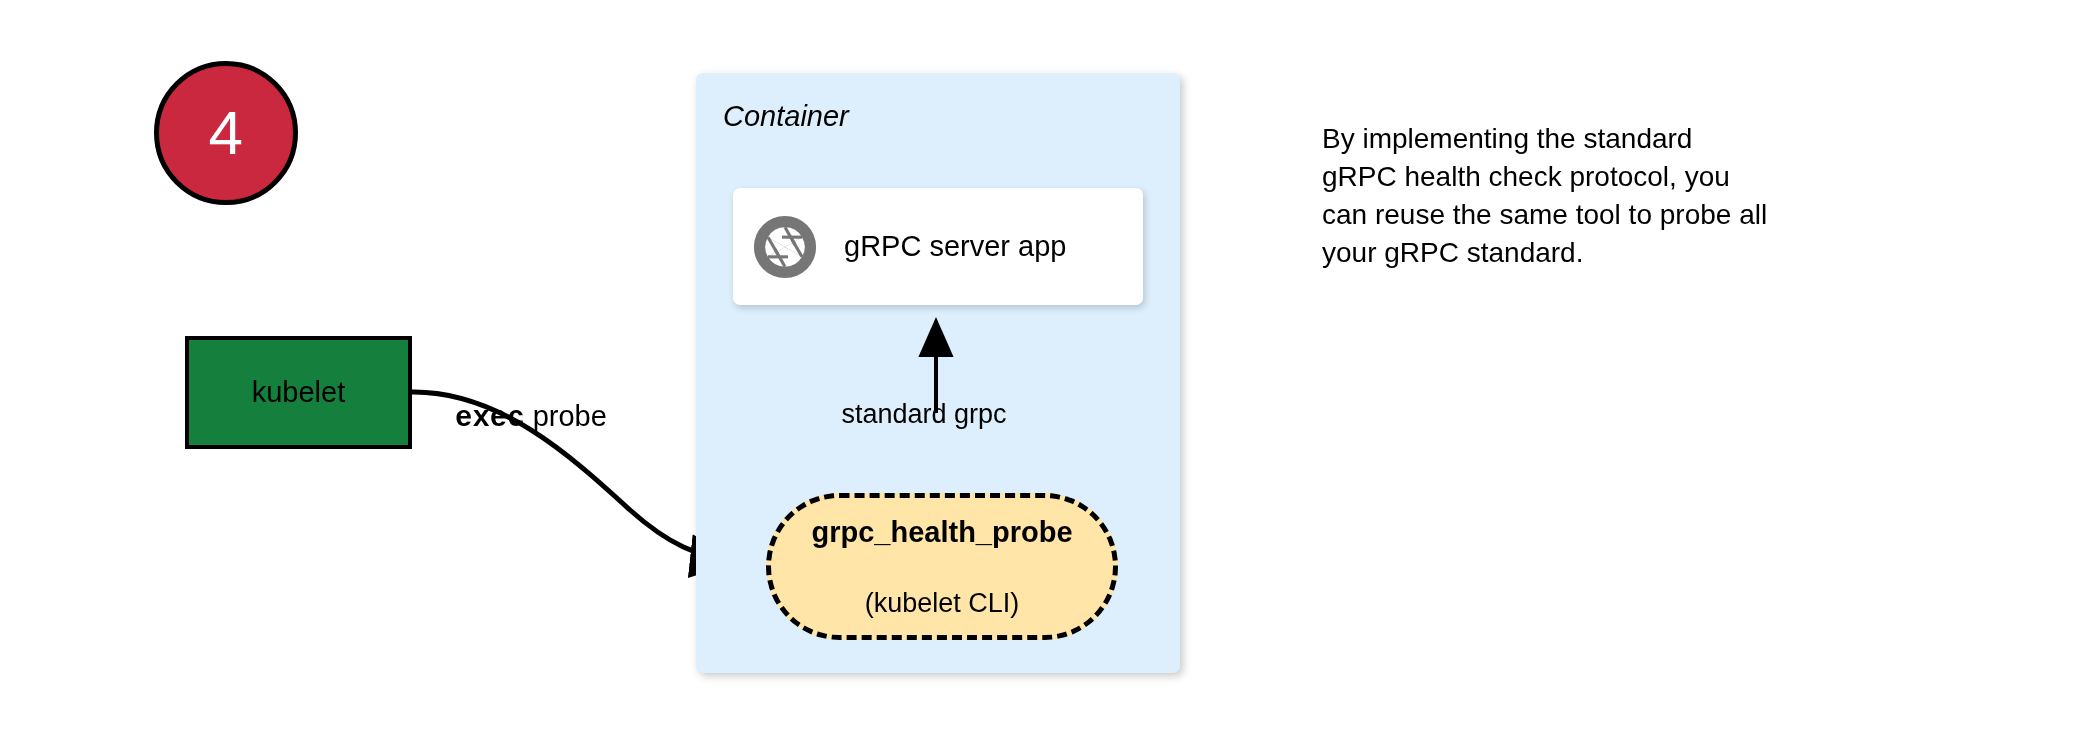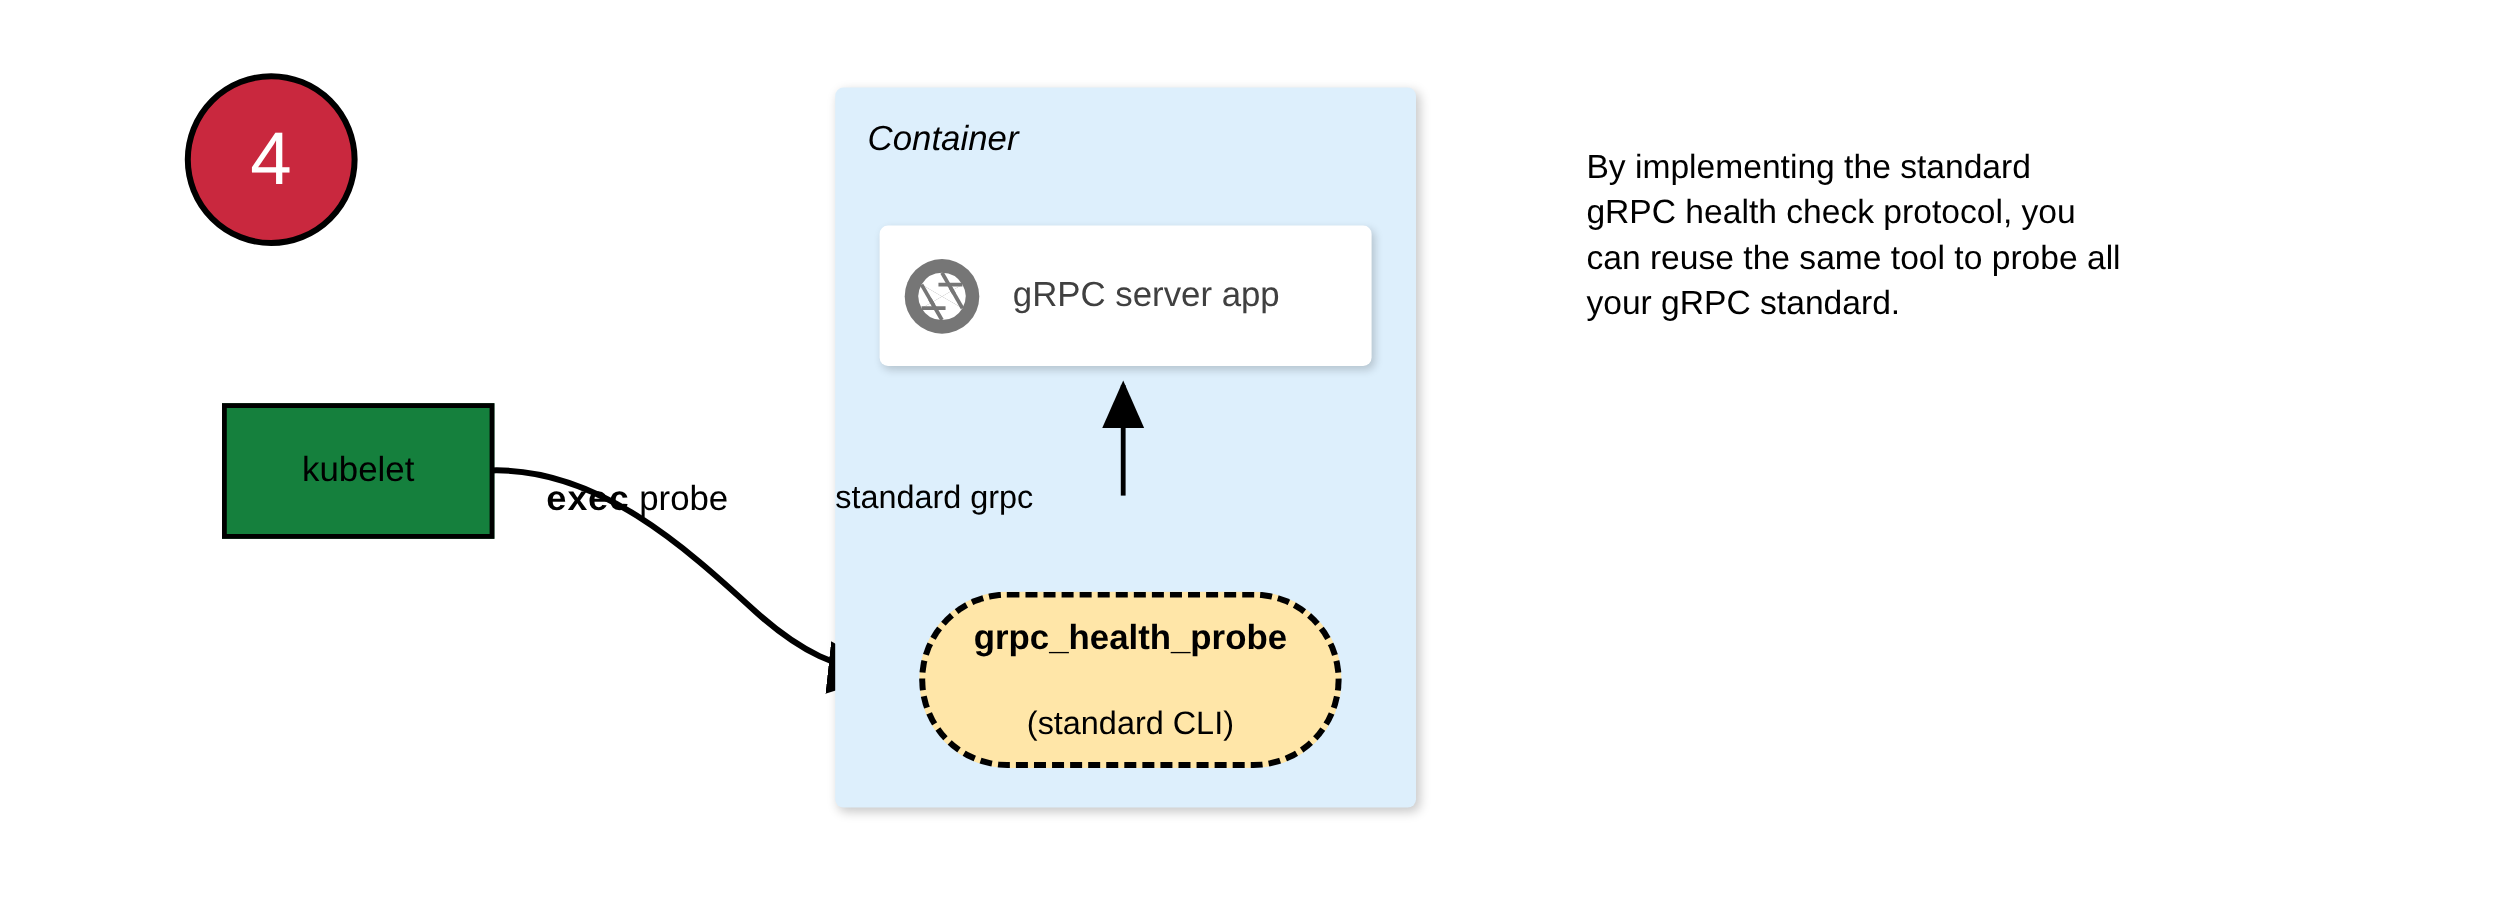--- a/index.html
+++ b/index.html
@@ -98,38 +98,39 @@
     box-sizing: border-box;
   }
   #server-card .aperture-icon {
     width: 74px;
     height: 74px;
     flex: 0 0 auto;
     display: block;
   }
   #server-card .card-label {
     font-size: 29px;
-    color: #404040;
+    color: #000000;
     margin-left: 22px;
   }
 
   
   #protocol-arrow {
     position: absolute;
     left: 220px;
     top: 228px;
     width: 40px;
     height: 280px;
     overflow: visible;
   }
   #protocol-label {
     position: absolute;
     left: 0px;
     top: 323px;
     width: 456px;
+    text-align: center;
     font-size: 27px;
     line-height: 36px;
     color: #000000;
   }
 
   
   #probe-node {
     position: absolute;
     left: 70px;
     top: 420px;
@@ -254,21 +255,21 @@
       <path d="M 20,278 L 20,205" fill="none" stroke="#000000" stroke-width="4"></path>
       <path d="M 20,112 L 20,20" fill="none" stroke="#000000" stroke-width="4" marker-end="url(#arrowHeadProto)"></path>
     </svg>
 
     <div id="protocol-label">
       <div>standard grpc</div>
     </div>
 
     <div id="probe-node">
       <div class="title">grpc_health_probe</div>
-      <div class="subtitle">(standard CLI)</div>
+      <div class="subtitle">(kubelet CLI)</div>
     </div>
 
   </div>
 
   <div id="annotation">
     <div>By implementing the standard</div>
     <div>gRPC health check protocol, you</div>
     <div>can reuse the same tool to probe all</div>
     <div>your gRPC standard.</div>
   </div>

